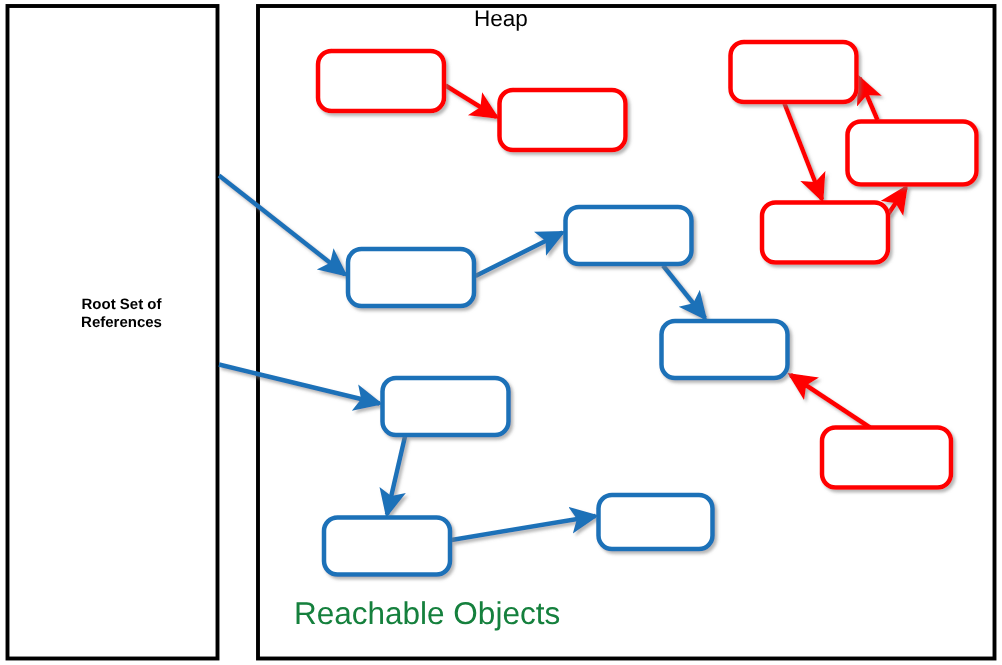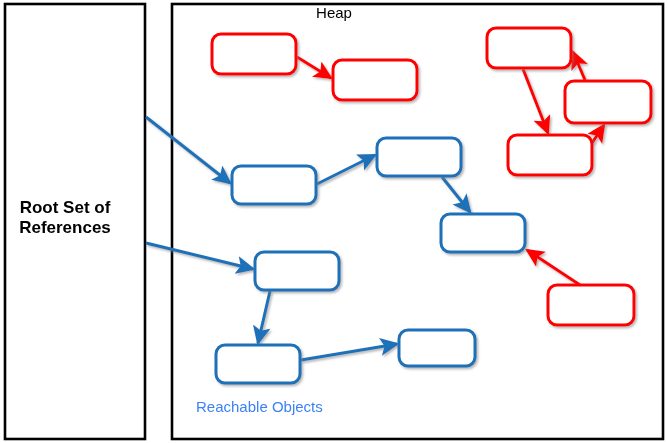--- a/index.html
+++ b/index.html
@@ -37,29 +37,30 @@
     text-align: center;
     font-size: 15px;
     color: #000000;
     font-weight: normal;
   }
   #root-set-label {
     left: 6px;
     top: 198px;
     width: 118px;
     text-align: center;
-    font-size: 17px;
+    font-size: 10px;
     font-weight: bold;
     color: #000000;
+    padding-left: 16px;
   }
   #reachable-label {
     left: 196px;
     top: 398px;
-    font-size: 15px;
-    color: #3b82f6;
+    font-size: 21px;
+    color: #15803d;
   }
   #unreachable-label {
     left: 479px;
     top: 388px;
     font-size: 15px;
     color: #ff0000;
     text-align: left;
   }
 </style>
 </head>

